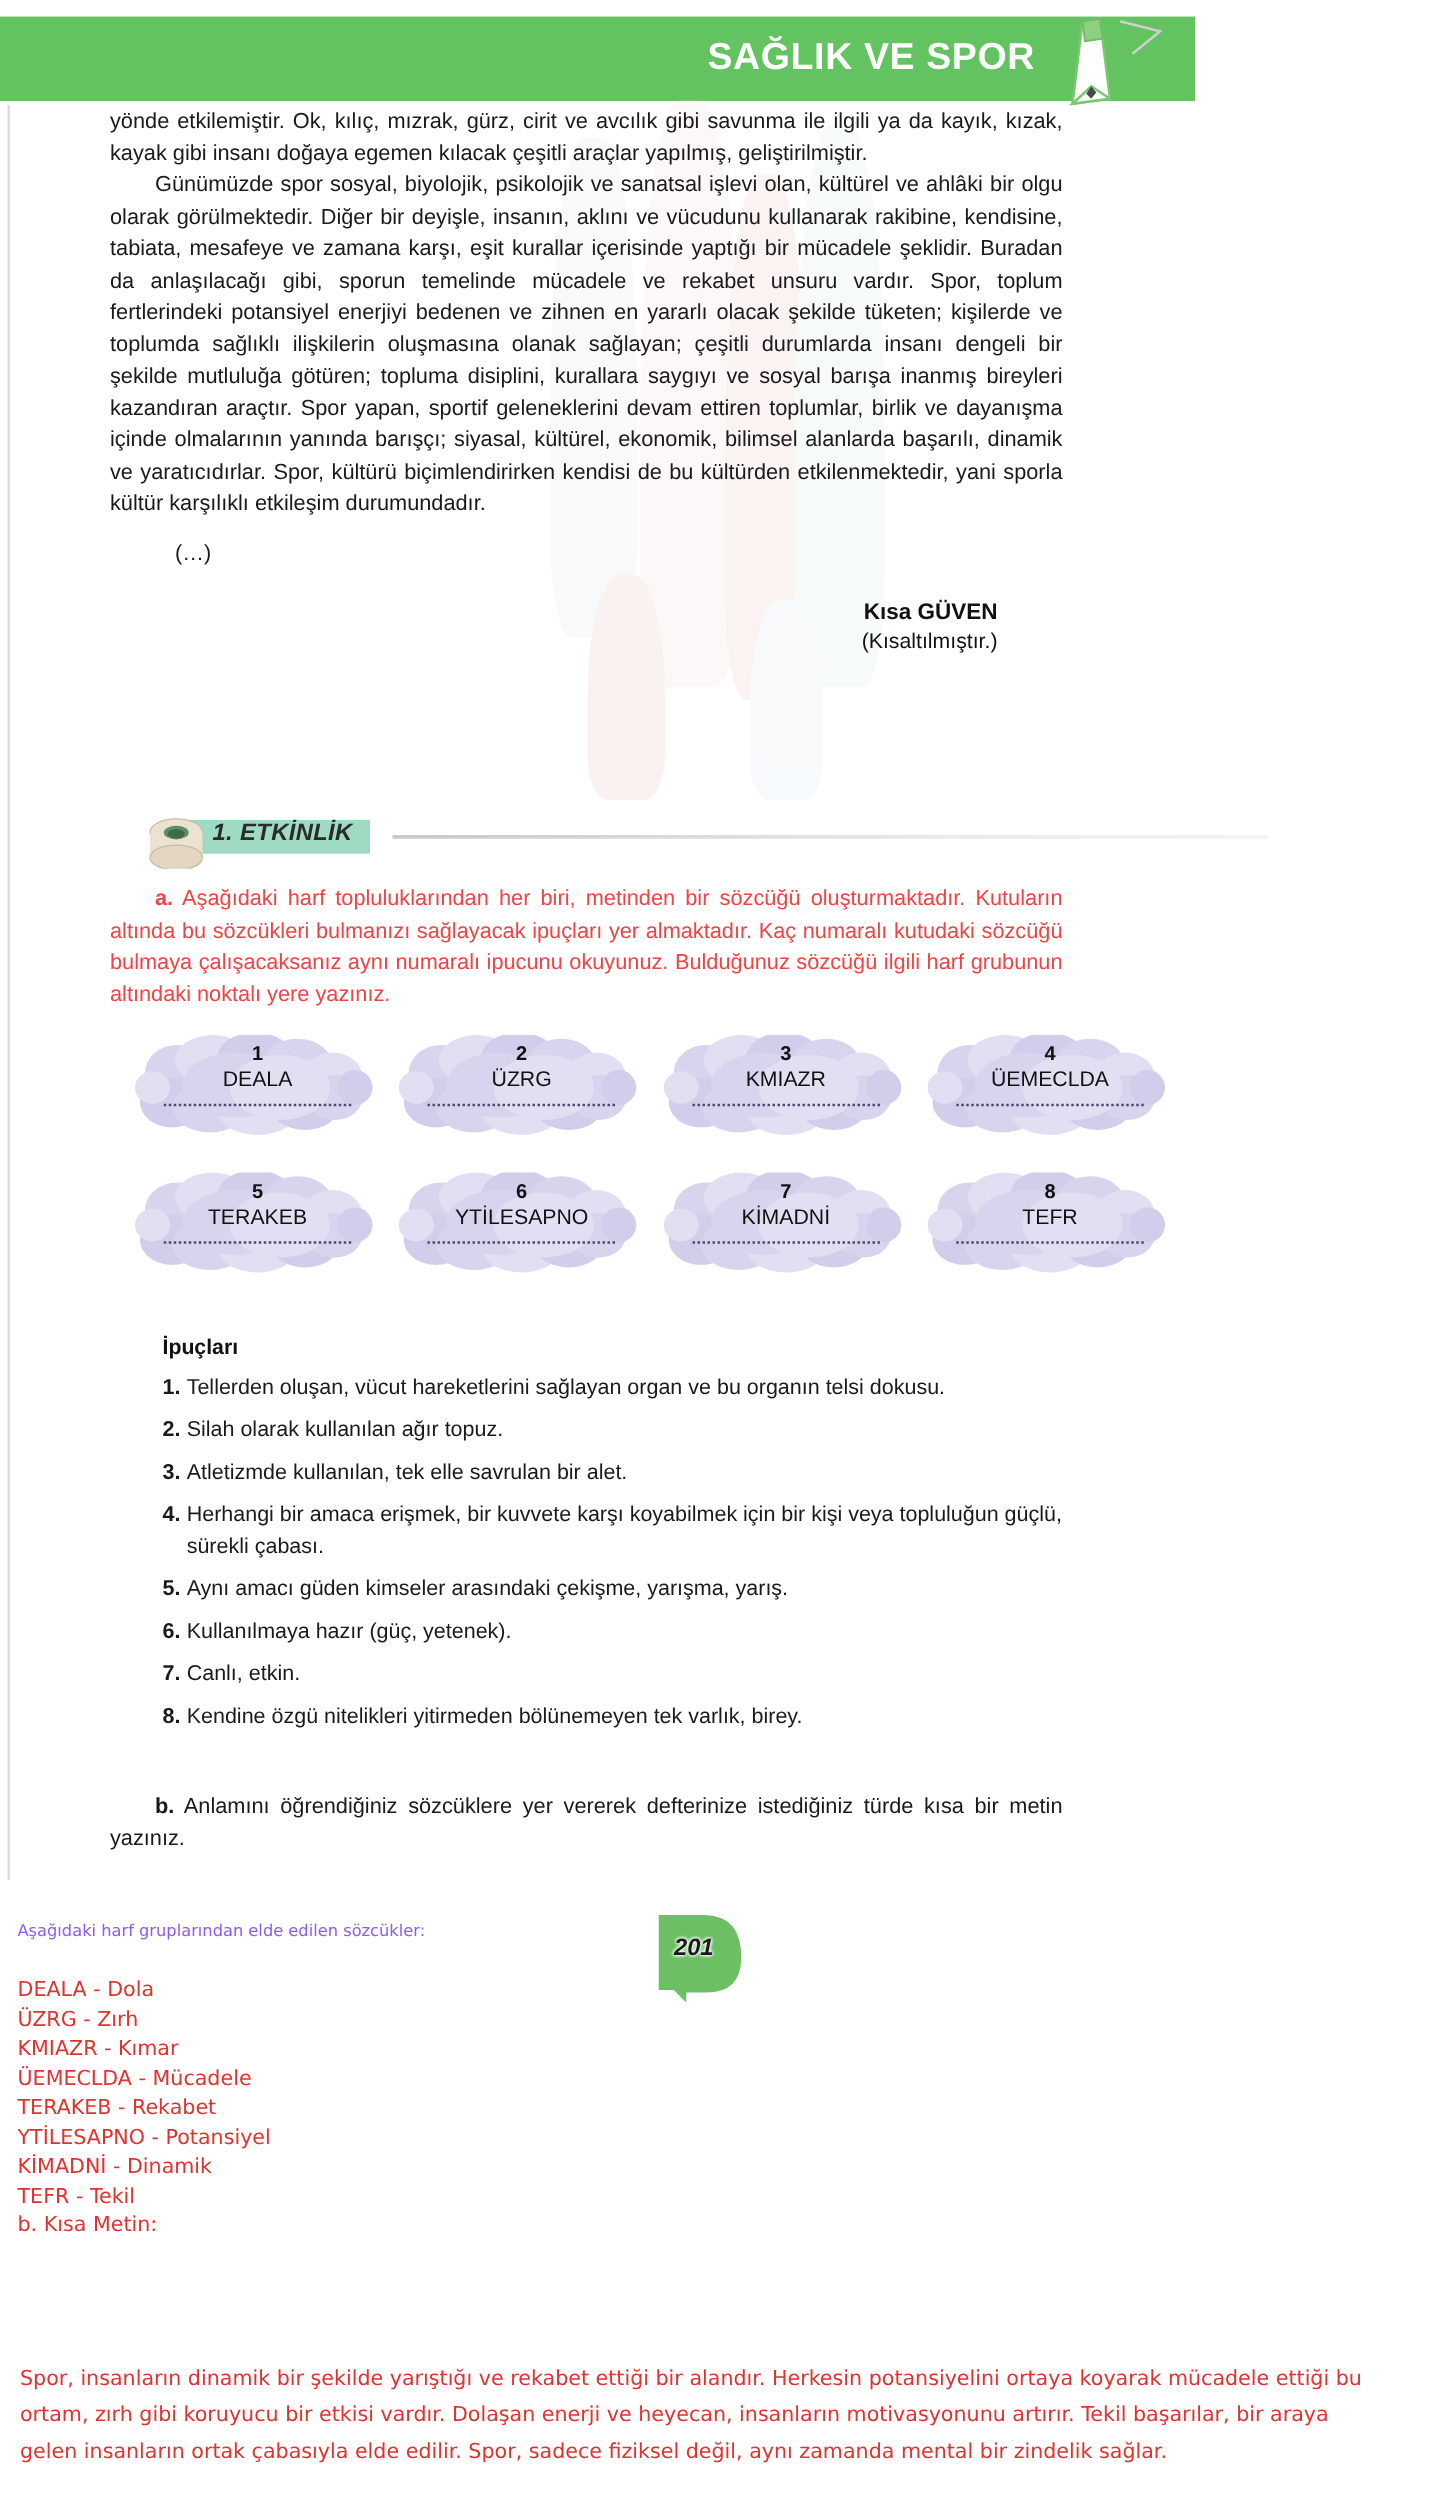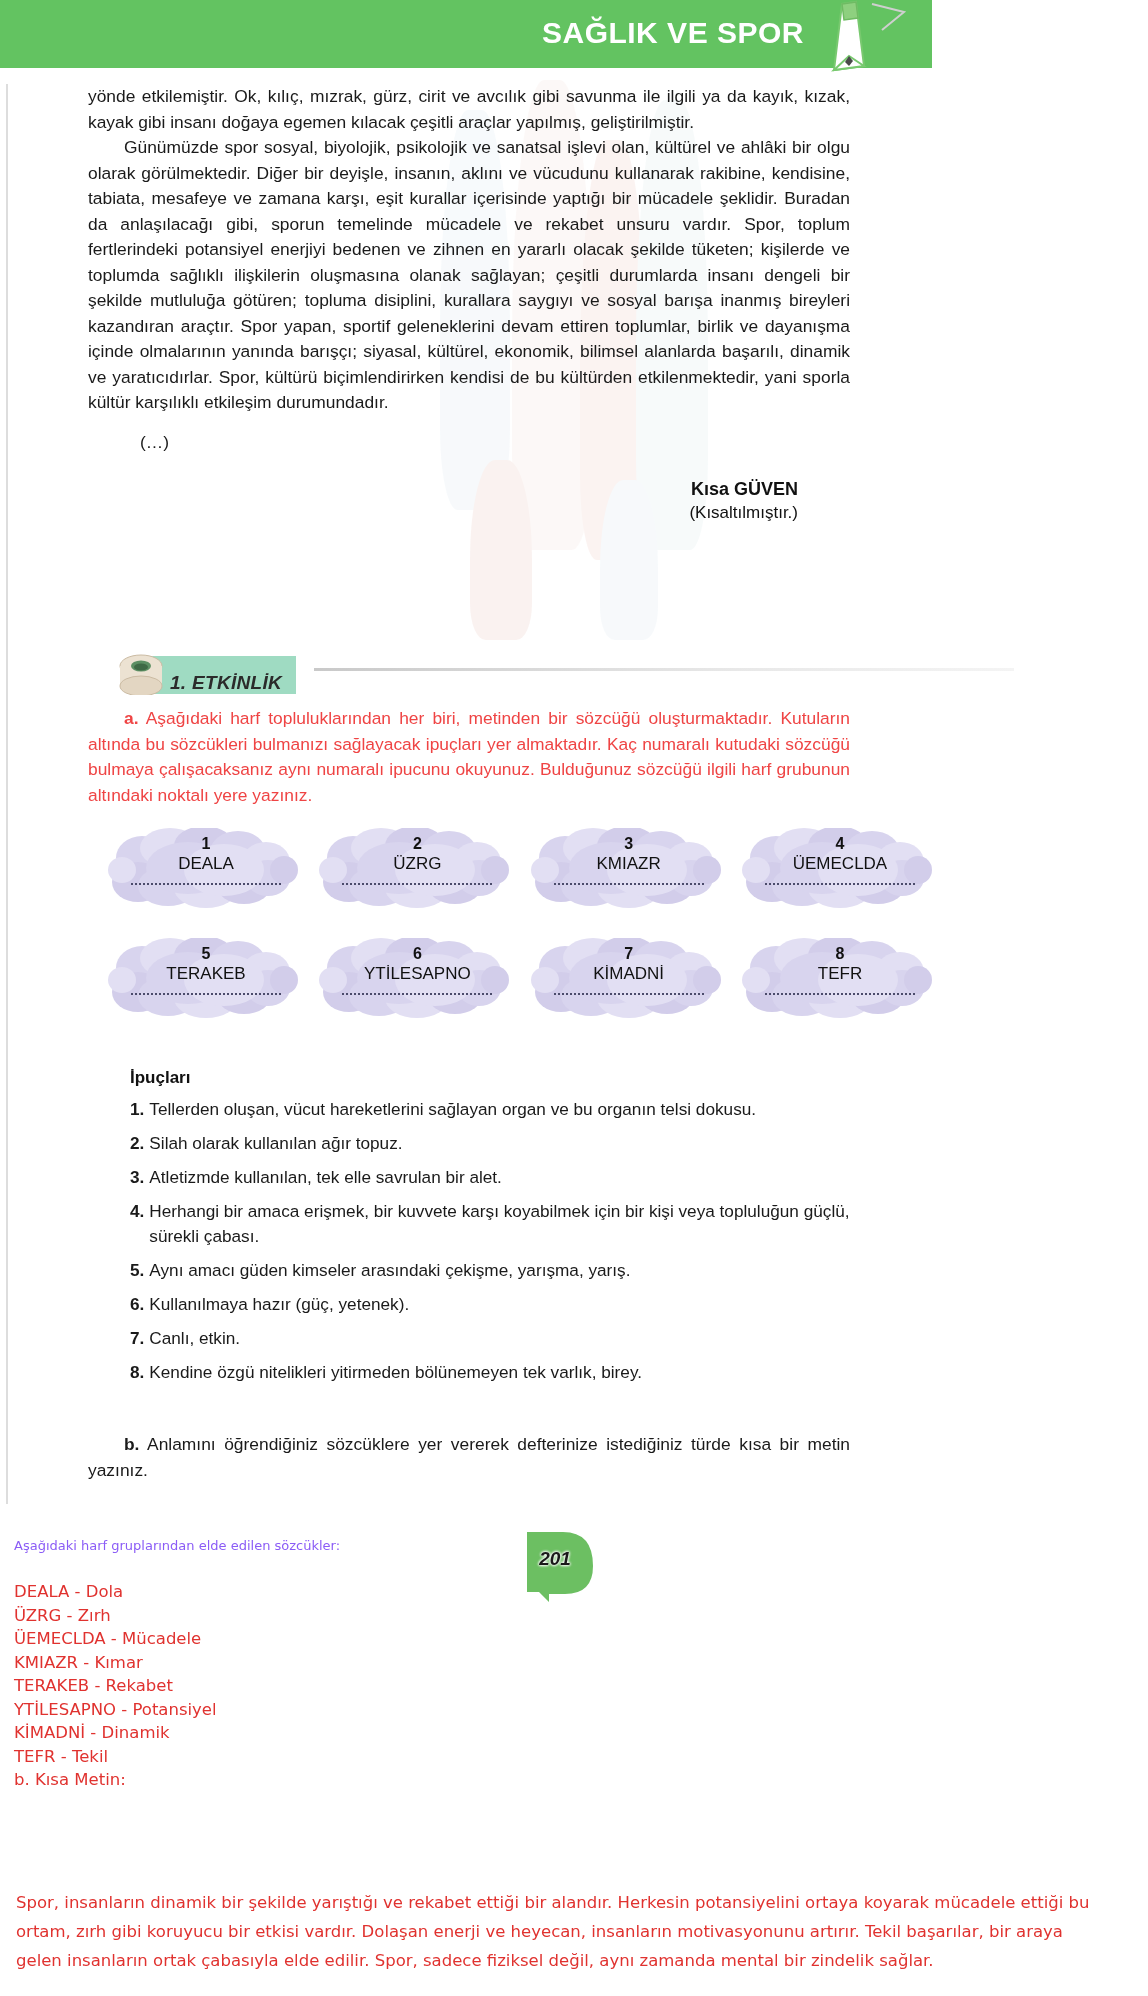--- a/index.html
+++ b/index.html
@@ -11,24 +11,25 @@
     width: 1148px;
     height: 1996px;
     position: relative;
     font-family: "Liberation Sans", sans-serif;
     overflow: hidden;
   }
 
   
   .header {
     position: absolute;
-    top: 0; left: 0;
+    top: 13px; left: 0;
     width: 932px;
     height: 76px;
     overflow: hidden;
+    padding-left: 24px;
   }
   .header-band {
     position: absolute;
     top: 0; left: 0;
     width: 1148px;
     height: 76px;
     background: #63c361;
     clip-path: polygon(0 0, 1148px 0, 1148px 30px, 1086px 68px, 0 68px);
   }
   .header-title {
@@ -124,25 +125,25 @@
     left: 0;
     top: 3px;
     width: 46px;
     height: 42px;
     z-index: 4;
   }
   .etkinlik-ribbon {
     position: absolute;
     left: 26px;
     top: 6px;
-    height: 38px;
+    height: 27px;
     padding: 0 14px 0 26px;
     background: #9fdbc2;
     display: flex;
-    align-items: flex-end;
+    align-items: flex-start;
     z-index: 3;
   }
   .etkinlik-label {
     font-size: 19px;
     font-weight: bold;
     color: #2b2b2b;
     font-style: italic;
     letter-spacing: 0.3px;
     font-family: "Liberation Sans", sans-serif;
   }
@@ -619,22 +620,22 @@
 
 <div class="activity-b">
   <b>b.</b><span> Anlamını öğrendiğiniz sözcüklere yer vererek defterinize istediğiniz türde kısa bir metin yazınız.</span>
 </div>
 
 <div class="answers">
   <div class="answers-head">Aşağıdaki harf gruplarından elde edilen sözcükler:</div>
   <div id="answer-lines">
       <div class="answer-line">DEALA - Dola</div>
       <div class="answer-line">ÜZRG - Zırh</div>
+      <div class="answer-line">KMIAZR - Kımar</div>
       <div class="answer-line">ÜEMECLDA - Mücadele</div>
-      <div class="answer-line">KMIAZR - Kımar</div>
       <div class="answer-line">TERAKEB - Rekabet</div>
       <div class="answer-line">YTİLESAPNO - Potansiyel</div>
       <div class="answer-line">KİMADNİ - Dinamik</div>
       <div class="answer-line">TEFR - Tekil</div>
       <div class="answer-line">b. Kısa Metin:</div>
     </div>
 </div>
 
 <div class="page-badge">
   <svg viewBox="0 0 84 78" style="position:absolute;inset:0;">

